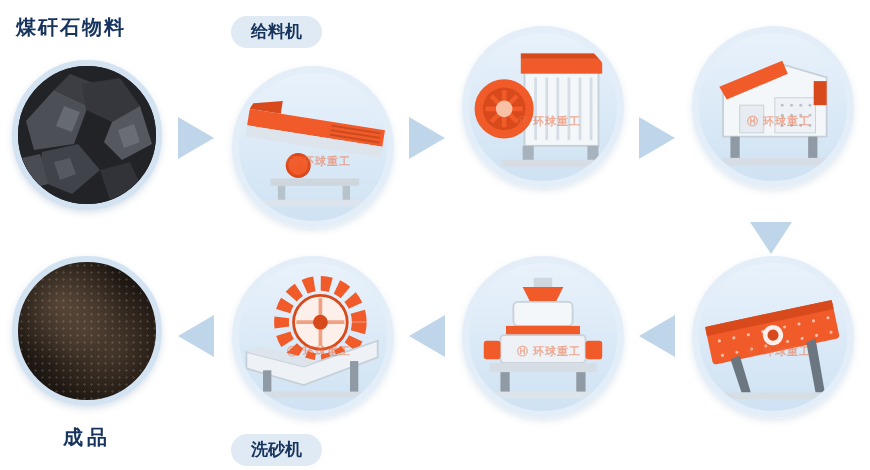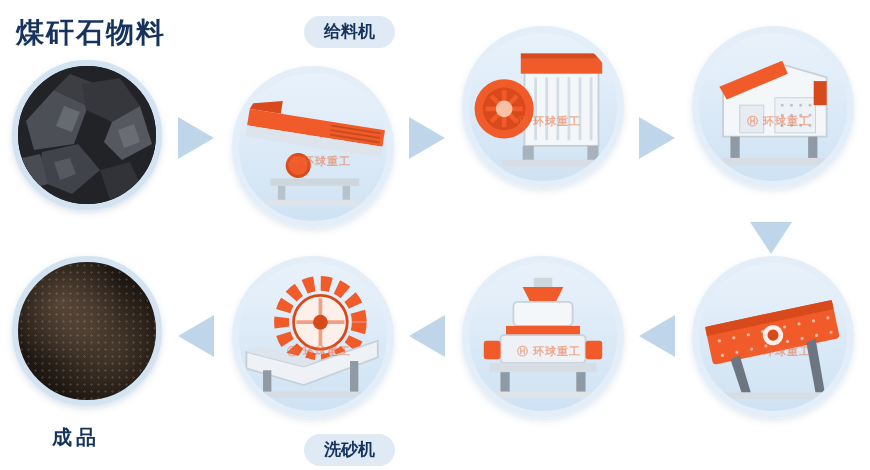--- a/index.html
+++ b/index.html
@@ -1,37 +1,37 @@
 <!DOCTYPE html>
 <html style="--machine-orange: #f15a29; --machine-orange-dark: #d8491c; --label-navy: #16335e; --circle-fill: #d9e8f6; --circle-ring: #e3eef9; --pill-bg: #dfeaf4; --arrow-blue: #bfd6ea;"><head>
 <meta charset="utf-8">
 <style>
   html,body{margin:0;padding:0;background:#ffffff;}
   .canvas{position:relative;width:870px;height:470px;background:#ffffff;overflow:hidden;
           font-family:"Liberation Sans", sans-serif;}
 
-  .src-title{position:absolute;left:16px;top:14px;font-size:28px;font-weight:bold;
+  .src-title{position:absolute;left:16px;top:14px;font-size:20px;font-weight:bold;
              color:var(--label-navy,#16335e);letter-spacing:2px;}
-  .product-label{position:absolute;left:1px;top:424px;width:150px;text-align:center;
+  .product-label{position:absolute;left:12px;top:424px;width:150px;text-align:center;
                  font-size:20px;font-weight:bold;color:var(--label-navy,#16335e);letter-spacing:4px;}
 
   .photo-circle{position:absolute;width:150px;height:150px;border-radius:50%;
                 border:6px solid #d3e3f2;box-sizing:border-box;overflow:hidden;
                 box-shadow:0 3px 7px rgba(60,100,140,.18);background:#222327;}
   .photo-circle svg{display:block;width:100%;height:100%;}
   .photo-circle.product{background:
       radial-gradient(circle at 32% 30%, rgba(125,100,80,.55), rgba(0,0,0,0) 45%),
       radial-gradient(circle at 68% 62%, rgba(95,75,58,.5), rgba(0,0,0,0) 50%),
       radial-gradient(circle at 50% 50%, #3a2f25 0%, #1f1812 65%, #120d08 100%);}
   .grain{position:absolute;inset:0;border-radius:50%;
          background-image:radial-gradient(rgba(255,255,255,.13) 1px, rgba(0,0,0,0) 1.4px);
          background-size:7px 7px;}
 
   .stage{position:absolute;width:164px;}
-  .pill-row{text-align:right;height:40px;}
+  .pill-row{text-align:left;height:40px;}
   .pill{display:inline-block;background:var(--pill-bg,#dfeaf4);color:var(--label-navy,#16335e);
         font-size:17px;font-weight:bold;padding:5px 20px;border-radius:17px;line-height:22px;
         white-space:nowrap;}
   .circle{position:relative;width:162px;height:162px;border-radius:50%;box-sizing:border-box;
           border:7px solid #e3eef9;background:linear-gradient(180deg,#e9f2fb 0%,#cfe2f3 100%);
           box-shadow:0 3px 7px rgba(60,100,140,.14);margin:0 auto;overflow:hidden;}
   .stage.top .circle{margin-top:10px;}
   .stage.bottom .pill-row{margin-top:16px;}
   .circle svg{position:absolute;inset:0;width:100%;height:100%;}
   .wm{position:absolute;left:12px;right:0;top:55%;text-align:center;font-size:11px;font-weight:bold;

